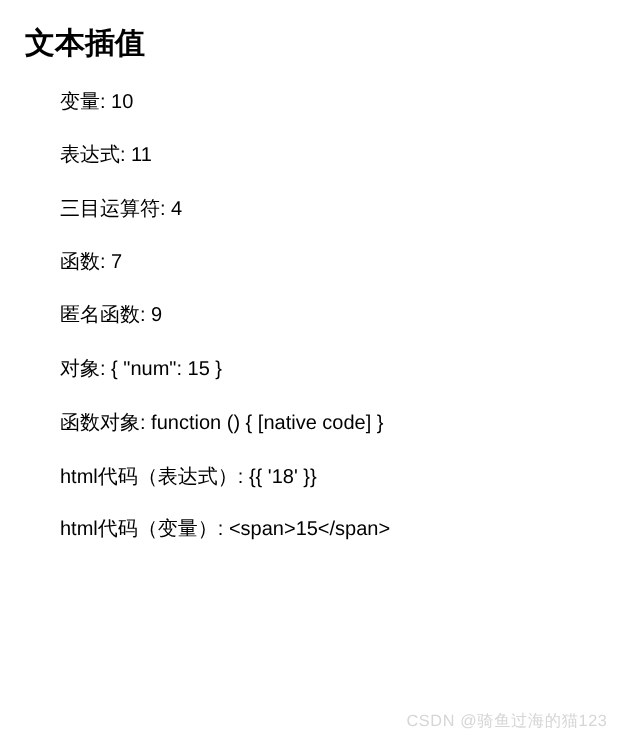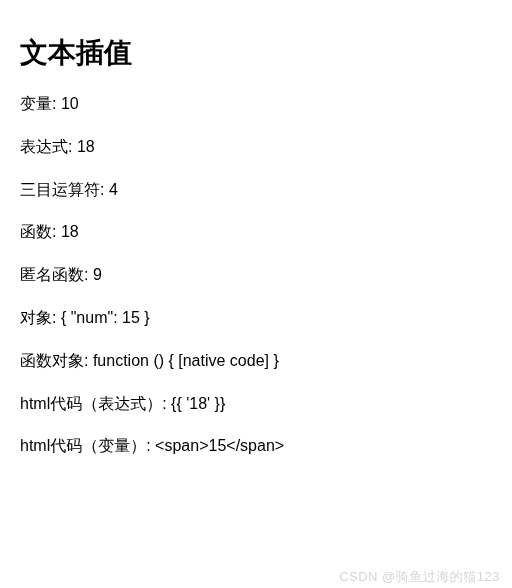--- a/index.html
+++ b/index.html
@@ -10,48 +10,48 @@
     body {
       width: 512px;
       height: 588px;
       background: #ffffff;
       font-family: "Microsoft YaHei", "PingFang SC", -apple-system, sans-serif;
       padding: 18px 20px;
       position: relative;
       color: #000000;
     }
     h2 {
-      font-size: 28px;
+      font-size: 24px;
       font-weight: bold;
       margin-bottom: 22px;
-      margin-top: 16px;
     }
     p {
       font-size: 16px;
       line-height: 1.3;
       margin-bottom: 22px;
       font-weight: 400;
+      margin-left: 28px;
     }
     .watermark {
       position: absolute;
       bottom: 2px;
-      right: 12px;
+      right: 26px;
       font-size: 13px;
       color: #d6d6d6;
       letter-spacing: 0.5px;
     }
   </style>
 </head>
 <body>
 
 <h2>文本插值</h2>
 
 <p>变量: 10</p>
-<p>表达式: 18</p>
+<p>表达式: 11</p>
 <p>三目运算符: 4</p>
-<p>函数: 18</p>
+<p>函数: 7</p>
 <p>匿名函数: 9</p>
 <p>对象: { "num": 15 }</p>
 <p>函数对象: function () { [native code] }</p>
 <p>html代码（表达式）: {{ '18' }}</p>
 <p>html代码（变量）: &lt;span&gt;15&lt;/span&gt;</p>
 
 <div class="watermark">CSDN @骑鱼过海的猫123</div>
 
 </body></html>

